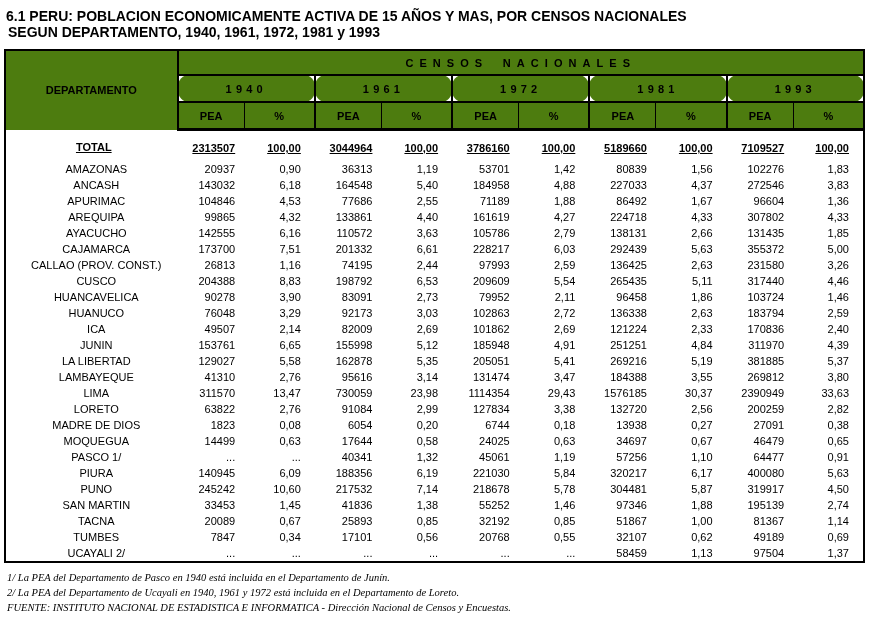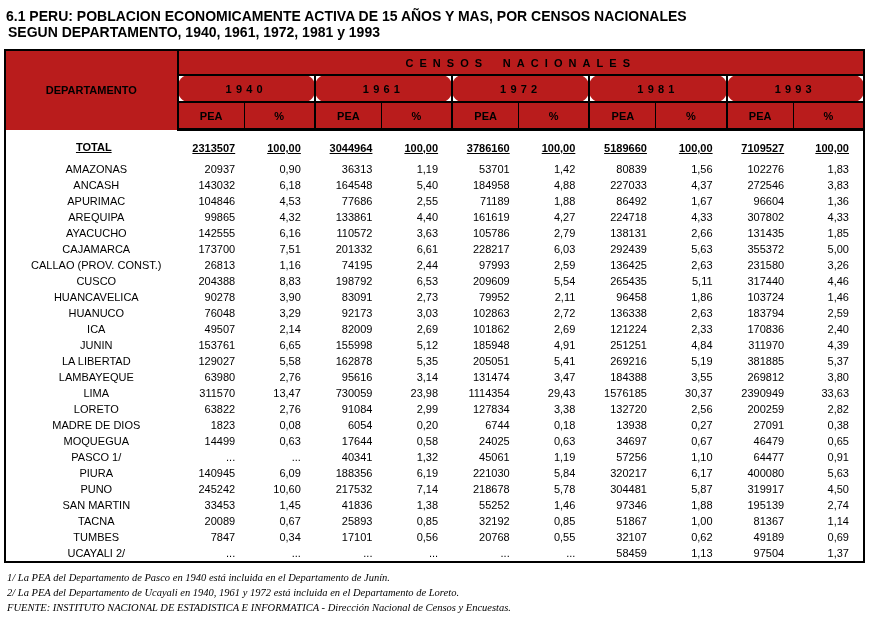--- a/index.html
+++ b/index.html
@@ -32,21 +32,21 @@
     table-layout: fixed;
     margin: 9px 0 0 4px;
     width: 861px;
     border: 2px solid #000000;
   }
   col.c-dept { width: 171px; }
   col.c-pea  { width: 66px; }
   col.c-pct  { width: 70px; }
 
   thead th {
-    background: #b91c1c;
+    background: #4d7c0f;
     font-weight: bold;
     font-size: 11px;
     padding: 0;
     text-align: center;
     vertical-align: middle;
   }
   th.dept-head {
     border-right: 2px solid #000000;
     font-size: 11px;
   }
@@ -331,21 +331,21 @@
           <td class="pct-cell">5,35</td>
           <td class="pea-cell">205051</td>
           <td class="pct-cell">5,41</td>
           <td class="pea-cell">269216</td>
           <td class="pct-cell">5,19</td>
           <td class="pea-cell">381885</td>
           <td class="pct-cell">5,37</td>
         </tr>
         <tr>
           <td class="label">LAMBAYEQUE</td>
-          <td class="pea-cell">63980</td>
+          <td class="pea-cell">41310</td>
           <td class="pct-cell">2,76</td>
           <td class="pea-cell">95616</td>
           <td class="pct-cell">3,14</td>
           <td class="pea-cell">131474</td>
           <td class="pct-cell">3,47</td>
           <td class="pea-cell">184388</td>
           <td class="pct-cell">3,55</td>
           <td class="pea-cell">269812</td>
           <td class="pct-cell">3,80</td>
         </tr>

